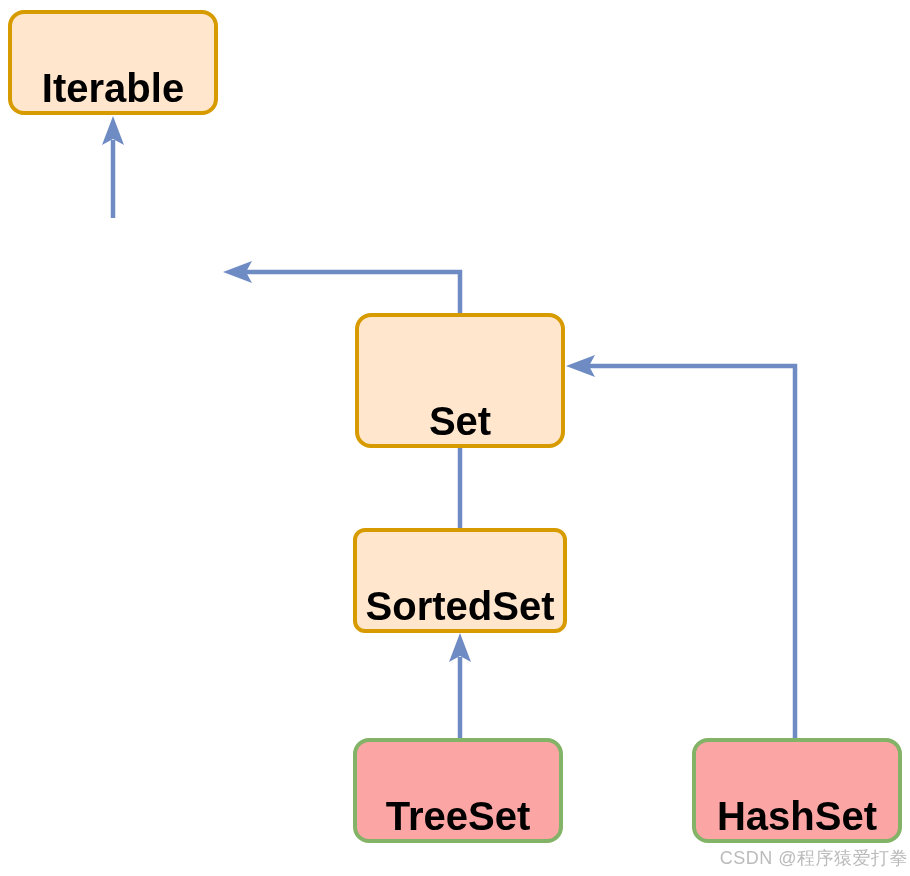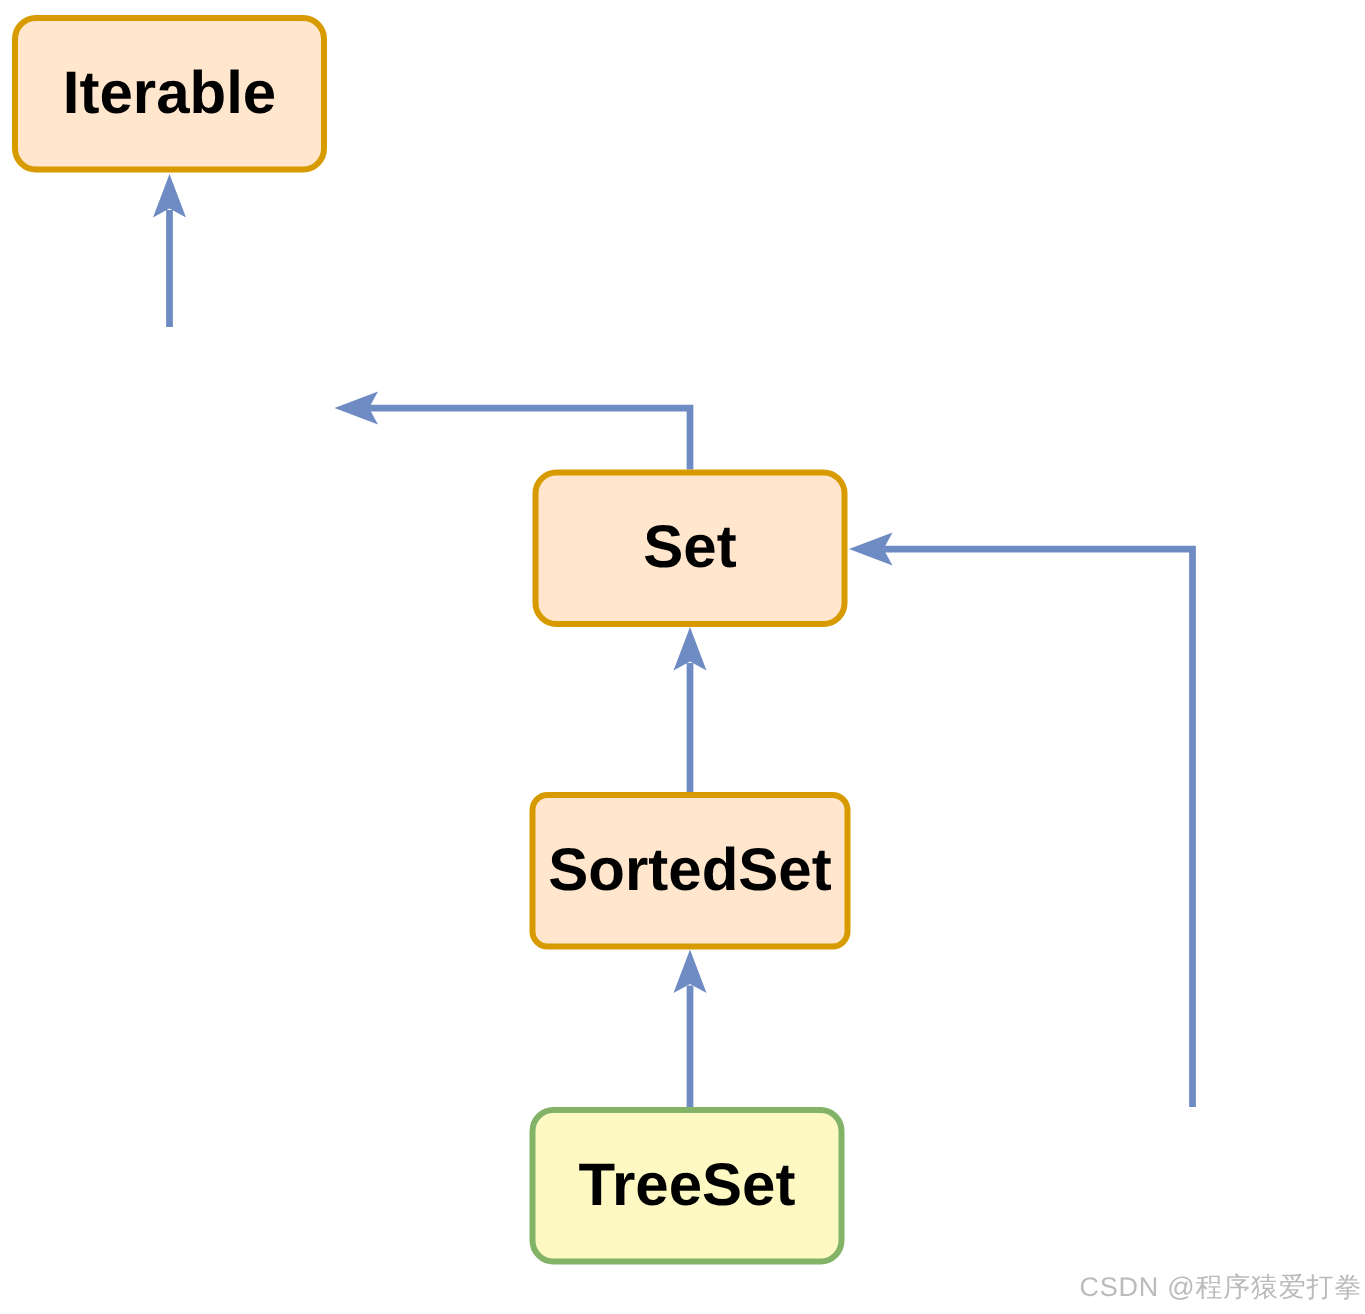--- a/index.html
+++ b/index.html
@@ -14,36 +14,36 @@
   }
   .edges {
     position: absolute;
     left: 0; top: 0;
     width: 910px; height: 876px;
     pointer-events: none;
   }
   .node {
     position: absolute;
     display: flex;
-    align-items: center;
+    align-items: flex-end;
     justify-content: center;
     border-radius: 16px;
     border: 4px solid;
     font-weight: bold;
     font-size: 40px;
     color: #000000;
     text-align: center;
     white-space: nowrap;
   }
   .node.interface {
     background: #FFE6CC;
     border-color: #D79B00;
   }
   .node.class {
-    background: #fef9c3;
+    background: #fca5a5;
     border-color: #82B366;
   }
   .watermark {
     position: absolute;
     top: 846px;
     right: 2px;
     font-size: 18px;
     color: #BBBBBB;
     letter-spacing: 0.5px;
     white-space: nowrap;
@@ -74,28 +74,31 @@
       <polygon points="460,633 449,662 460,656 471,662"></polygon>
       <polygon points="566,366 595,355 589,366 595,377"></polygon>
     </g>
   </svg>
 
   <div class="node interface" style="left:8px; top:10px; width:210px; height:105px;">
     <span>Iterable</span>
   </div>
 
 
-  <div class="node interface" style="left:355px; top:313px; width:210px; height:105px;">
+  <div class="node interface" style="left:355px; top:313px; width:210px; height:135px;">
     <span>Set</span>
   </div>
 
   <div class="node interface" style="left:353px; top:528px; width:214px; height:105px;border-radius:12px;">
     <span>SortedSet</span>
   </div>
 
   <div class="node class" style="left:353px; top:738px; width:210px; height:105px;">
     <span>TreeSet</span>
   </div>
 
+  <div class="node class" style="left:692px; top:738px; width:210px; height:105px;">
+    <span>HashSet</span>
+  </div>
 
   <div class="watermark">CSDN @程序猿爱打拳</div>
 
 </div>
 
 </body></html>

